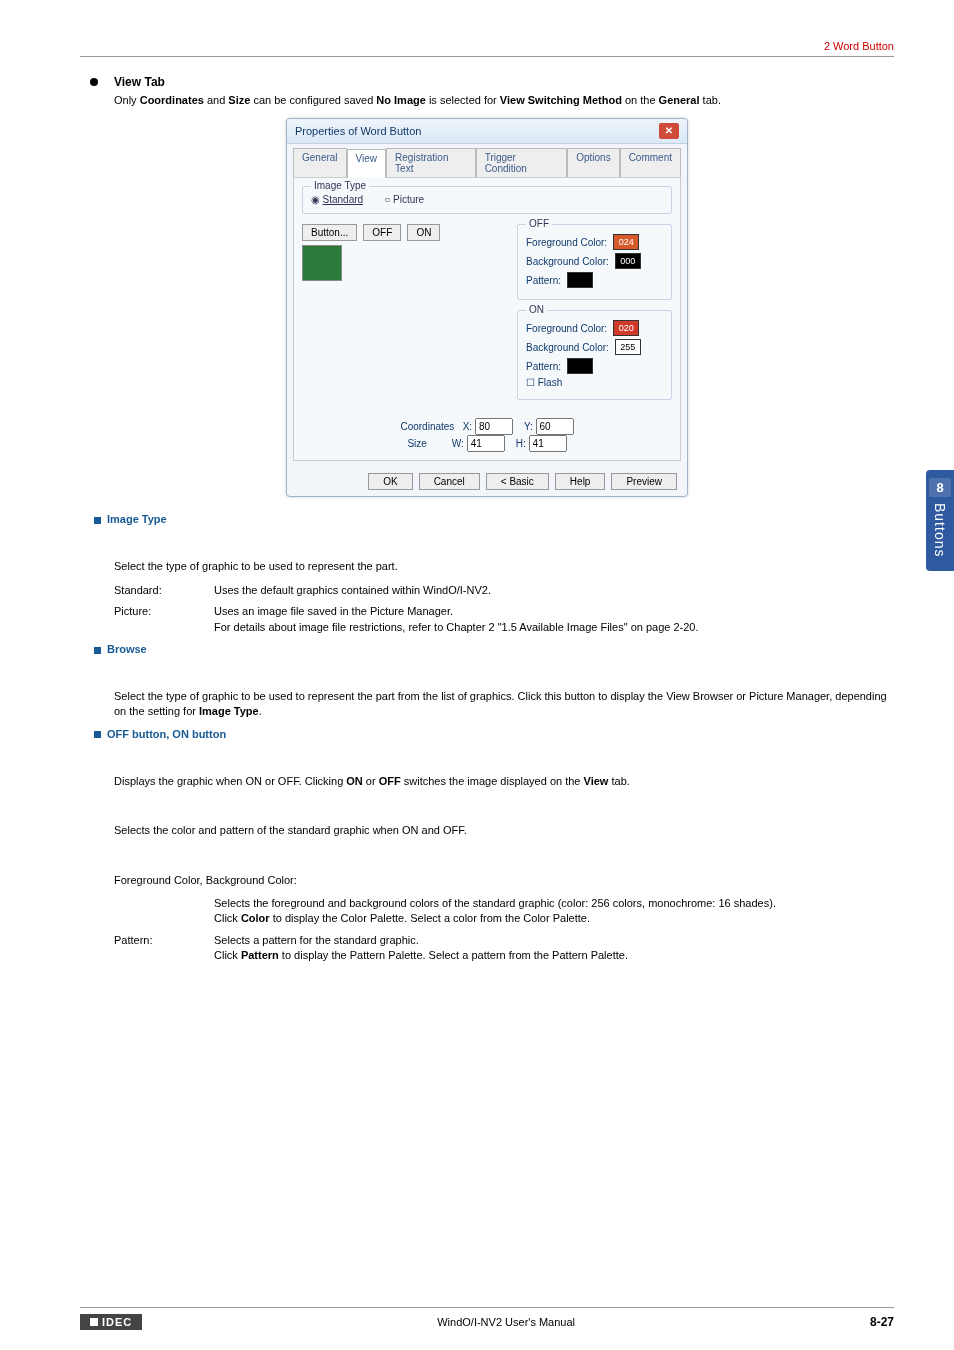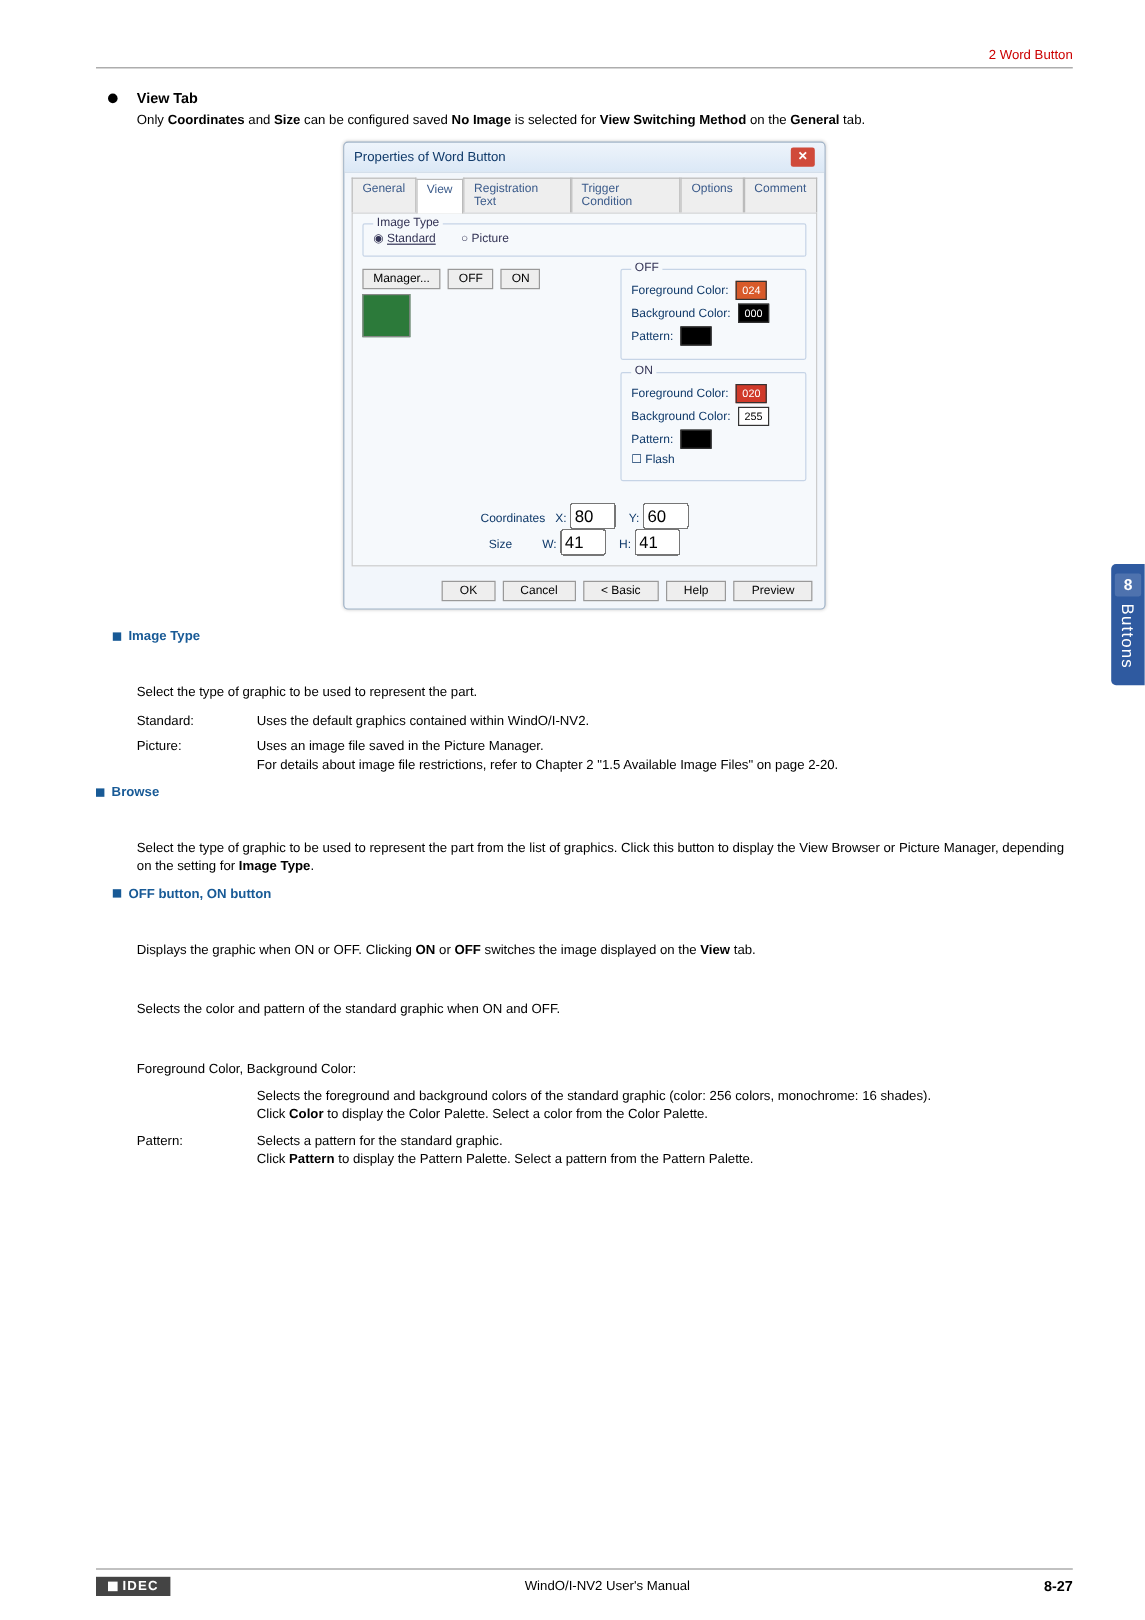--- a/index.html
+++ b/index.html
@@ -65,21 +65,21 @@
   .dlg-body { border:1px solid #ccc; margin:0 6px 6px 6px; padding:8px; background:#f6f9fc; }
   .group { border:1px solid #c6d4e6; border-radius:2px; padding:6px 8px 8px 8px; margin-bottom:10px; position:relative; }
   .group-title { position:absolute; top:-7px; left:8px; background:#f6f9fc; padding:0 3px; font-size:10px; color:#335; }
   .thumb { width:38px; height:34px; background:#2c7a3a; border:1px solid #888; display:inline-block; margin-top:4px;}
   .btn-tiny { font-size:10px; padding:2px 8px; border:1px solid #999; background:#eee; margin-right:3px; }
   .off-on-col { display:flex; gap:60px; }
   .swatch { display:inline-block; width:24px; height:14px; border:1px solid #333; vertical-align:middle; font-size:9px; text-align:center; line-height:14px; }
   .row-small { font-size:10px; color:#103a6a; margin:3px 0; display:flex; align-items:center; gap:6px; }
   .half { width:50%; }
   .coords { font-size:10px; color:#103a6a; margin-top:8px; }
-  .coords input { width:30px; font-size:14px; }
+  .coords input { width:30px; font-size:10px; }
   .dlg-foot { display:flex; justify-content:flex-end; gap:6px; padding:6px 10px; }
   .dlg-foot button { font-size:10px; padding:2px 14px; border:1px solid #999; background:#eee; }
 
   .sq { display:inline-block; width:7px; height:7px; background:#185a96; margin-right:6px; vertical-align:middle; }
   .blueh { color:#185a96; font-weight:bold; font-size:11px; }
 
   .indent { margin-left: 34px; font-size: 11px; line-height:1.4; margin-bottom:8px;margin-top:34px; }
   .def-row { display:flex; margin-left:34px; font-size:11px; margin-bottom:6px; line-height:1.4; }
   .def-term { width:100px; flex-shrink:0; }
   .def-body {}
@@ -140,21 +140,21 @@
     </div>
     <div class="dlg-body">
       <div class="group">
         <span class="group-title">Image Type</span>
         <label style="font-size:10px;color:#335;margin-right:18px;">◉ <u>Standard</u></label>
         <label style="font-size:10px;color:#335;">○ <span>Picture</span></label>
       </div>
 
       <div class="off-on-col">
         <div class="half">
-          <button class="btn-tiny">Manager...</button>
+          <button class="btn-tiny">Button...</button>
           <button class="btn-tiny">OFF</button>
           <button class="btn-tiny">ON</button>
           <br><span class="thumb"></span>
         </div>
         <div class="half">
           <div class="group">
             <span class="group-title">OFF</span>
             <div class="row-small">
                 <span>Foreground Color:</span>
                 <span class="swatch" style="background:#d85a2a;color:#fff">024</span>
@@ -221,21 +221,21 @@
     <div class="def-body">Uses the default graphics contained within WindO/I-NV2.</div>
   </div>
   <div class="def-row">
     <div class="def-term">Picture:</div>
     <div class="def-body">
       <span>Uses an image file saved in the Picture Manager.</span><br>
       <span>For details about image file restrictions, refer to Chapter 2 "1.5 Available Image Files" on page 2-20.</span>
     </div>
   </div>
 
-  <div style="margin-top:8px;"><span class="sq"></span><span class="blueh">Browse</span></div>
+  <div style="margin-left:14px;margin-top:8px;"><span class="sq"></span><span class="blueh">Browse</span></div>
   <div class="indent">
     <span>Select the type of graphic to be used to represent the part from the list of graphics. Click this button to display the View Browser or Picture Manager, depending on the setting for </span><b>Image Type</b><span>.</span>
   </div>
 
   <div style="margin-left:14px;"><span class="sq"></span><span class="blueh">OFF button, ON button</span></div>
   <div class="indent">
     <span>Displays the graphic when ON or OFF. Clicking </span><b>ON</b><span> or </span><b>OFF</b><span> switches the image displayed on the </span><b>View</b><span> tab.</span>
   </div>
 
   <div class="indent">Selects the color and pattern of the standard graphic when ON and OFF.</div>

